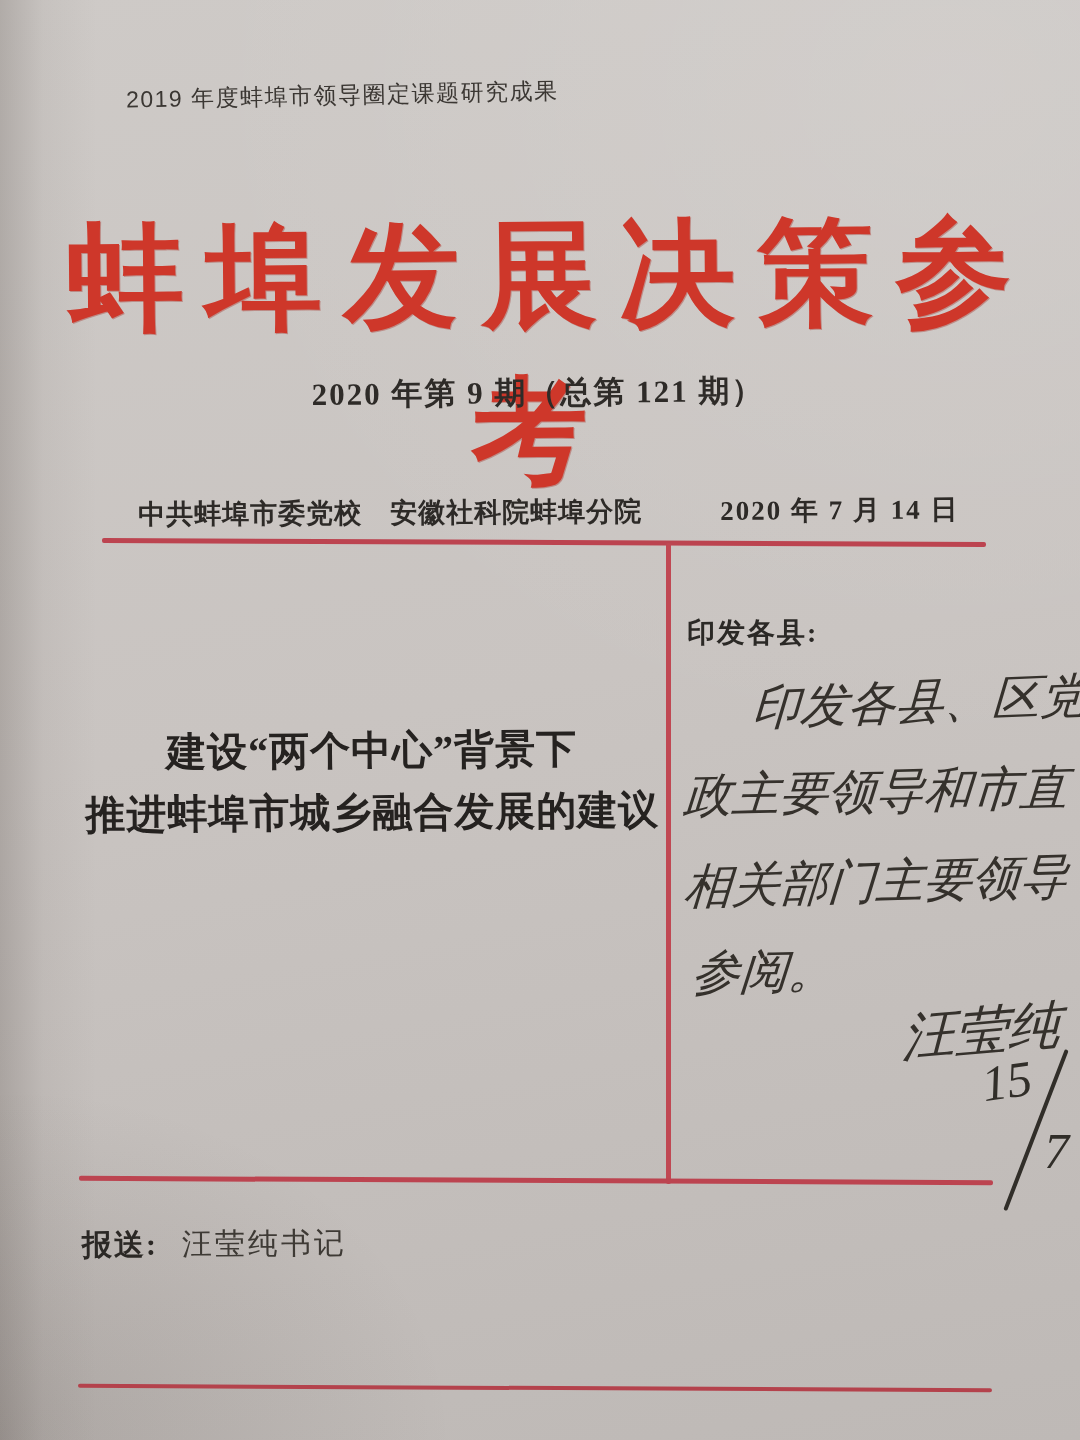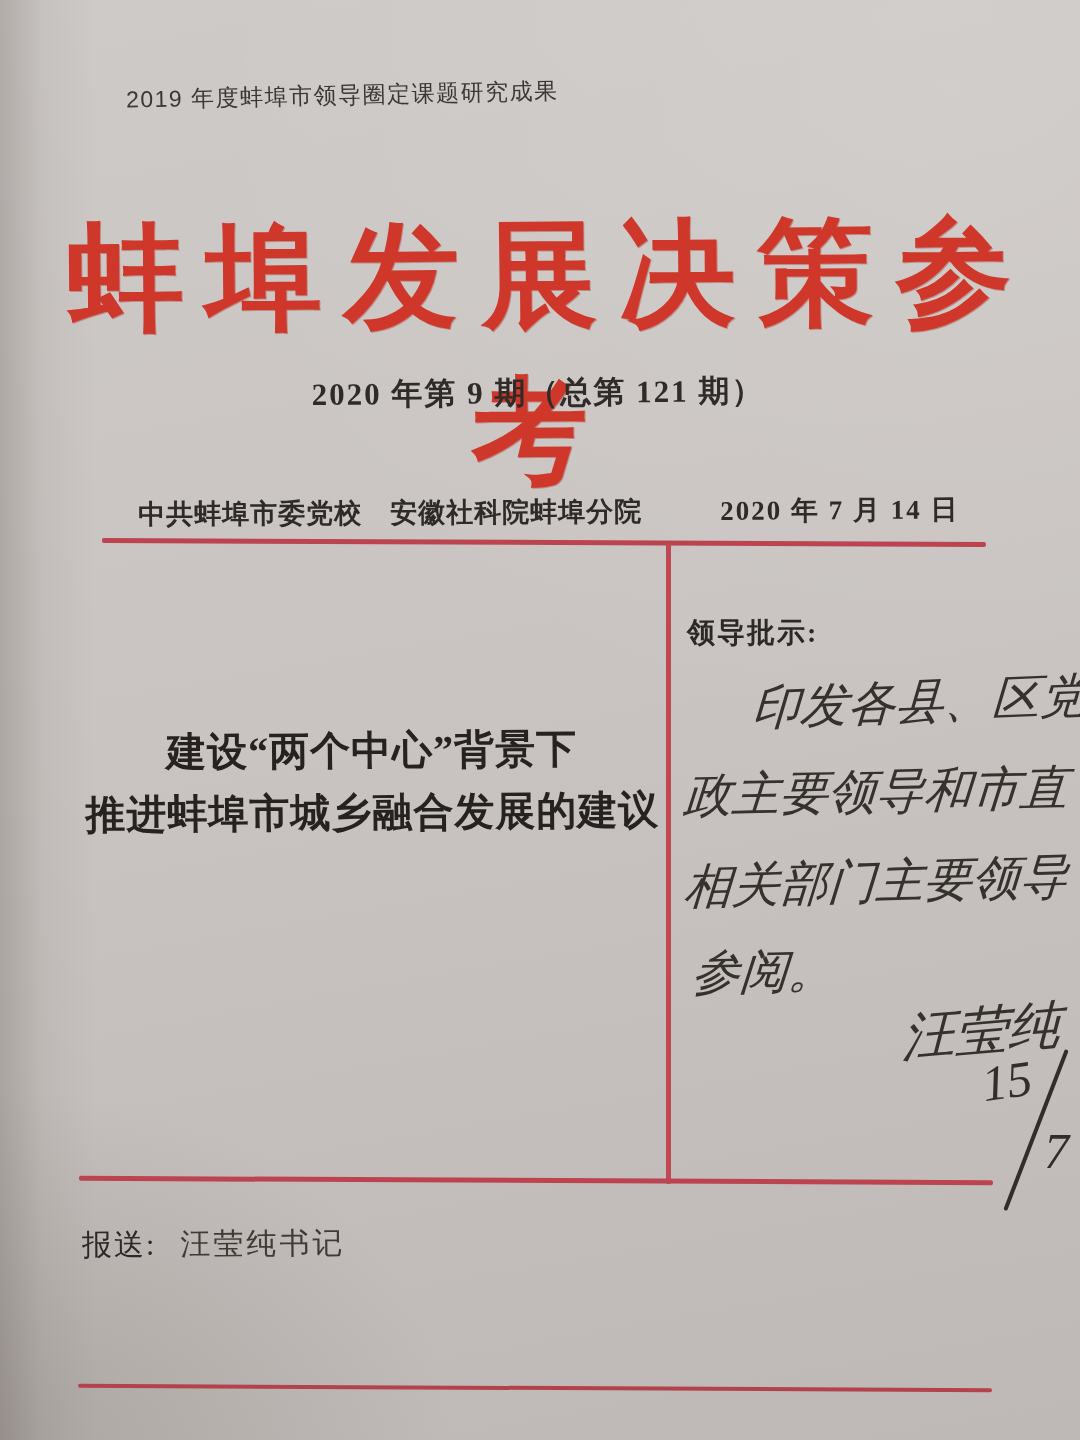--- a/index.html
+++ b/index.html
@@ -64,21 +64,21 @@
   .hw2{left:684px;top:760px;font-size:48px;transform:rotate(-1.2deg) skewX(-5deg);}
   .hw3{left:684px;top:850px;font-size:48px;transform:rotate(-1.6deg) skewX(-5deg);}
   .hw4{left:692px;top:940px;font-size:48px;transform:rotate(-1deg) skewX(-5deg);}
   .sig{left:902px;top:996px;font-size:53px;transform:rotate(-5deg) skewX(-6deg);}
   .hw-date{left:978px;top:1048px;width:110px;height:168px;}
   .hw-date .day{position:absolute;left:4px;top:4px;font-size:50px;font-style:italic;color:#312e29;transform:rotate(-8deg);}
   .hw-date .slash{position:absolute;left:56px;top:-4px;width:3.5px;height:172px;background:#312e29;border-radius:2px;transform:rotate(21deg);}
   .hw-date .month{position:absolute;left:66px;top:74px;font-size:50px;font-style:italic;color:#312e29;}
   
   .footer{left:82px;top:1224px;font-size:30px;transform:rotate(-0.4deg);}
-  .footer-label{font-weight:normal;color:#2b2825;letter-spacing:2px;}
+  .footer-label{font-weight:bold;color:#2b2825;letter-spacing:2px;}
   .footer-value{margin-left:24px;color:#3e3a35;letter-spacing:3px;}
 </style>
 </head>
 <body>
 
 <div class="photo">
 
   <div class="abs header-note">2019 年度蚌埠市领导圈定课题研究成果</div>
 
   <h1 class="abs masthead">蚌埠发展决策参考</h1>
@@ -93,21 +93,21 @@
   <div class="abs rule rule-top"></div>
   <div class="abs rule rule-vert"></div>
   <div class="abs rule rule-boxbottom"></div>
   <div class="abs rule rule-pagebottom"></div>
 
   <div class="abs article-title">
     <div>建设“两个中心”背景下</div>
     <div>推进蚌埠市城乡融合发展的建议</div>
   </div>
 
-  <div class="abs annot-label">领导批示:</div>
+  <div class="abs annot-label">印发各县:</div>
 
   <div class="abs hw hw1">印发各县、区党</div>
   <div class="abs hw hw2">政主要领导和市直</div>
   <div class="abs hw hw3">相关部门主要领导</div>
   <div class="abs hw hw4">参阅。</div>
   <div class="abs hw sig">汪莹纯</div>
 
   <div class="abs hw-date">
     <span class="day">15</span>
     <span class="slash"></span>

